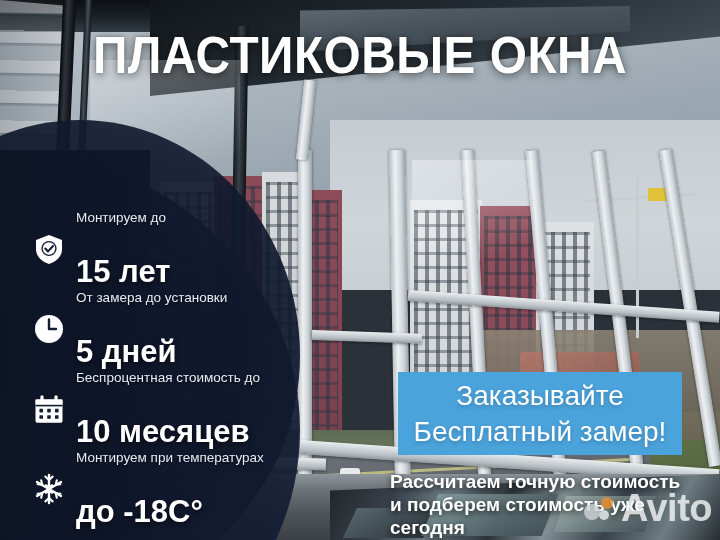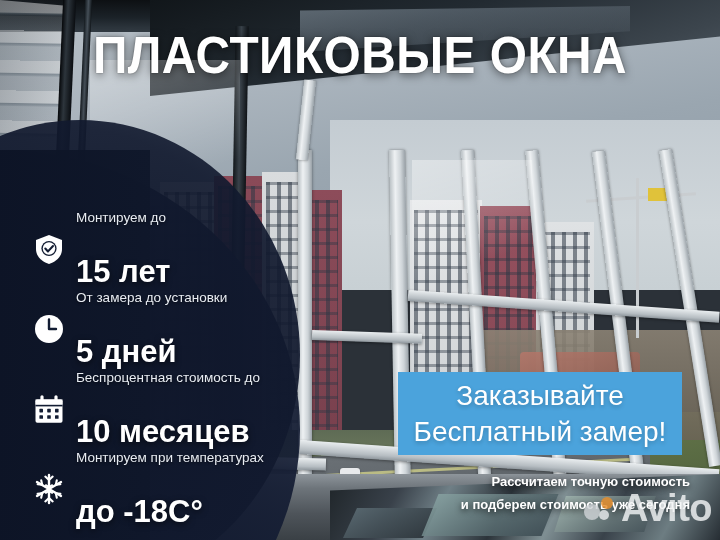--- a/index.html
+++ b/index.html
@@ -162,22 +162,22 @@
     text-shadow:0 2px 6px rgba(0,0,0,.6);margin-top:27px;}
 
   
   .cta{position:absolute;left:398px;top:372px;width:284px;height:83px;
     background:#4ba3dc;display:flex;flex-direction:column;align-items:center;
     justify-content:center;}
   .cta .l1,.cta .l2{font-size:28px;line-height:36px;font-weight:400;color:#fff;
     white-space:nowrap;text-shadow:0 2px 4px rgba(0,0,0,.22);}
   .cta .l2{font-size:28px;}
 
-  .subtext{position:absolute;left:390px;top:470px;width:300px;text-align:right;
-    font-size:13px;line-height:23px;font-weight:700;color:#ffffff;
+  .subtext{position:absolute;left:390px;top:470px;width:300px;text-align:left;
+    font-size:19px;line-height:23px;font-weight:700;color:#ffffff;
     text-shadow:0 2px 6px rgba(0,0,0,.75);}
 
   
   .avito{position:absolute;right:8px;bottom:10px;display:flex;align-items:center;
     opacity:.82;}
   .avito .dots{position:relative;width:34px;height:26px;margin-right:3px;}
   .avito .dots i{position:absolute;border-radius:50%;display:block;}
   .avito .d1{left:0;top:8px;width:16px;height:16px;background:#cfd3d6;}
   .avito .d2{left:15px;top:14px;width:10px;height:10px;background:#e7eaec;}
   .avito .d3{left:17px;top:1px;width:12px;height:12px;background:#e88e2a;}

